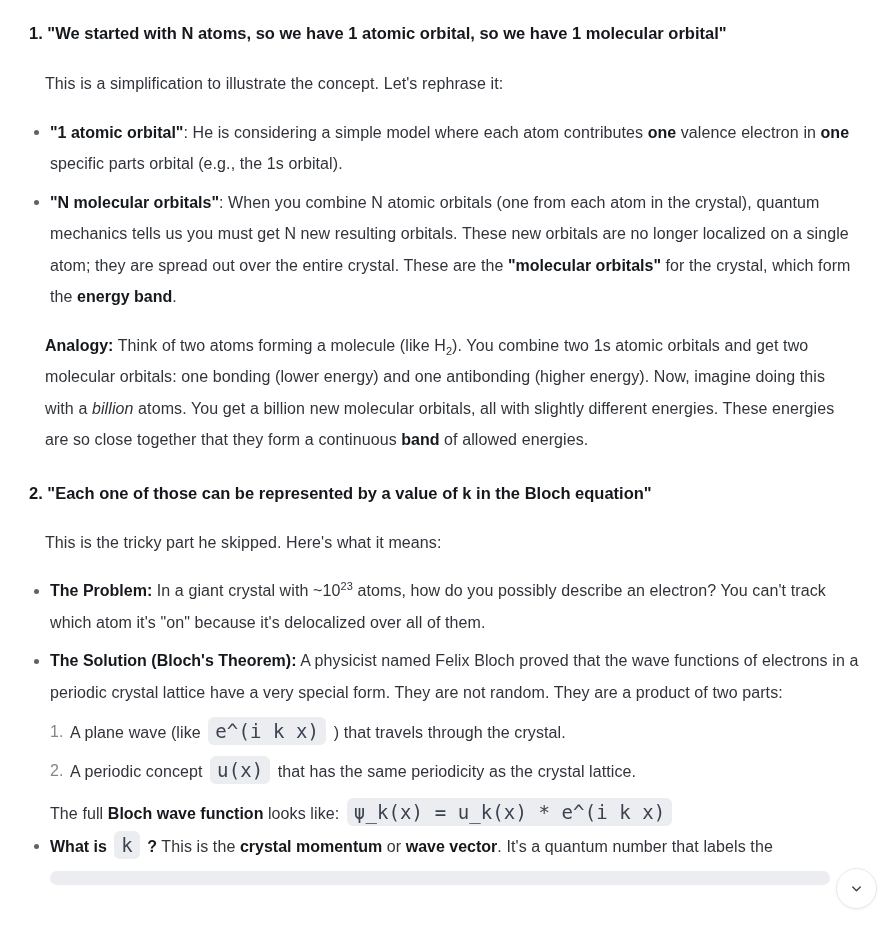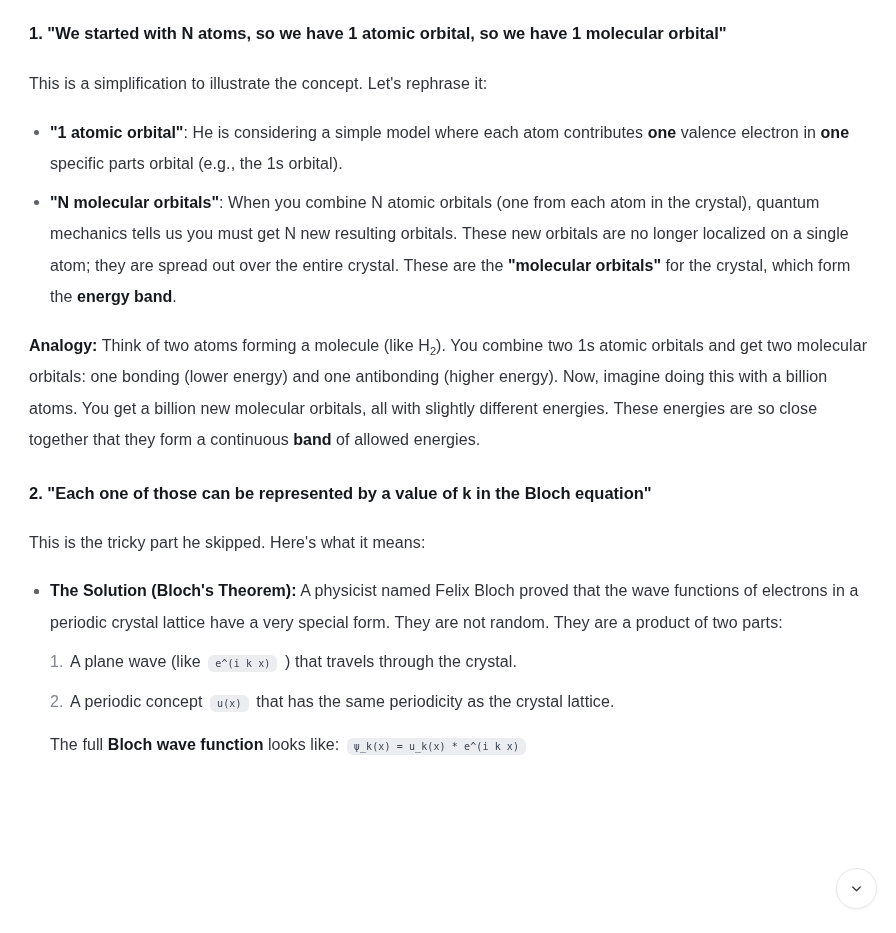--- a/index.html
+++ b/index.html
@@ -30,27 +30,27 @@
   }
   h3 {
     font-size: 16.5px;
     line-height: 27px;
     font-weight: 700;
     color: var(--bold-text);
     margin: 20px 0 21px 0;
     letter-spacing: 0;
   }
   h3.second { margin-top: 24px; margin-bottom: 20px; }
-  p { margin: 17px 0; line-height: 31.5px; }
+  p { margin: 17px 16px; line-height: 31.5px; }
   .b { font-weight: 700; color: var(--bold-text); letter-spacing: 0; }
-  .i { }
+  .i { font-style: italic; }
   sub, sup { font-size: 11px; line-height: 0; }
   code {
     font-family: "DejaVu Sans Mono", "Liberation Mono", monospace;
-    font-size: 10px;
+    font-size: 19px;
     background: var(--code-bg);
     color: var(--code-text);
     border-radius: 6px;
     padding: 3px 7px;
     margin: 0 3px;
     white-space: pre;
   }
   ul.bullets {
     list-style: none;
     margin: 15px 0;
@@ -122,36 +122,42 @@
 
   <p><span class="b">Analogy:</span><span> Think of two atoms forming a molecule (like H</span><sub>2</sub><span>). You combine two 1s atomic orbitals and get two molecular orbitals: one bonding (lower energy) and one antibonding (higher energy). Now, imagine doing this with a </span><span class="i">billion</span><span> atoms. You get a billion new molecular orbitals, all with slightly different energies. These energies are so close together that they form a continuous </span><span class="b">band</span><span> of allowed energies.</span></p>
 
   <h3 class="second">2. "Each one of those can be represented by a value of k in the Bloch equation"</h3>
 
   <p>This is the tricky part he skipped. Here's what it means:</p>
 
   <ul class="bullets">
     <li>
       <span class="dot"></span>
+      <span><span class="b">The Problem:</span><span> In a giant crystal with ~10</span><sup>23</sup><span> atoms, how do you possibly describe an electron? You can't track which atom it's "on" because it's delocalized over all of them.</span></span>
     </li>
     <li>
       <span class="dot"></span>
       <span><span class="b">The Solution (Bloch's Theorem):</span><span> A physicist named Felix Bloch proved that the wave functions of electrons in a periodic crystal lattice have a very special form. They are not random. They are a product of two parts:</span></span>
       <div class="ol-wrap">
         <div class="ol-item">
           <span class="ol-num">1.</span>
           <span class="ol-text"><span>A plane wave (like </span><code>e^(i k x)</code><span> ) that travels through the crystal.</span></span>
         </div>
         <div class="ol-item">
           <span class="ol-num">2.</span>
           <span class="ol-text"><span>A periodic concept </span><code>u(x)</code><span> that has the same periodicity as the crystal lattice.</span></span>
         </div>
       </div>
       <p class="bloch-line"><span>The full </span><span class="b">Bloch wave function</span><span> looks like: </span><code>ψ_k(x) = u_k(x) * e^(i k x)</code></p>
     </li>
+    <li>
+      <span class="dot"></span>
+      <span><span class="b">What is </span><code>k</code><span class="b"> ?</span><span> This is the </span><span class="b">crystal momentum</span><span> or </span><span class="b">wave vector</span><span>. It's a quantum number that labels the</span></span>
+      <div class="cutoff-block"></div>
+    </li>
   </ul>
 
 </div>
 
 <button class="scroll-btn">
   <span style="display:flex">
     <svg width="15" height="15" viewBox="0 0 24 24">
       <path d="M6 9.5l6 6 6-6" fill="none" stroke="#3c4043" stroke-width="2.2" stroke-linecap="round" stroke-linejoin="round"></path>
     </svg>
   </span>

